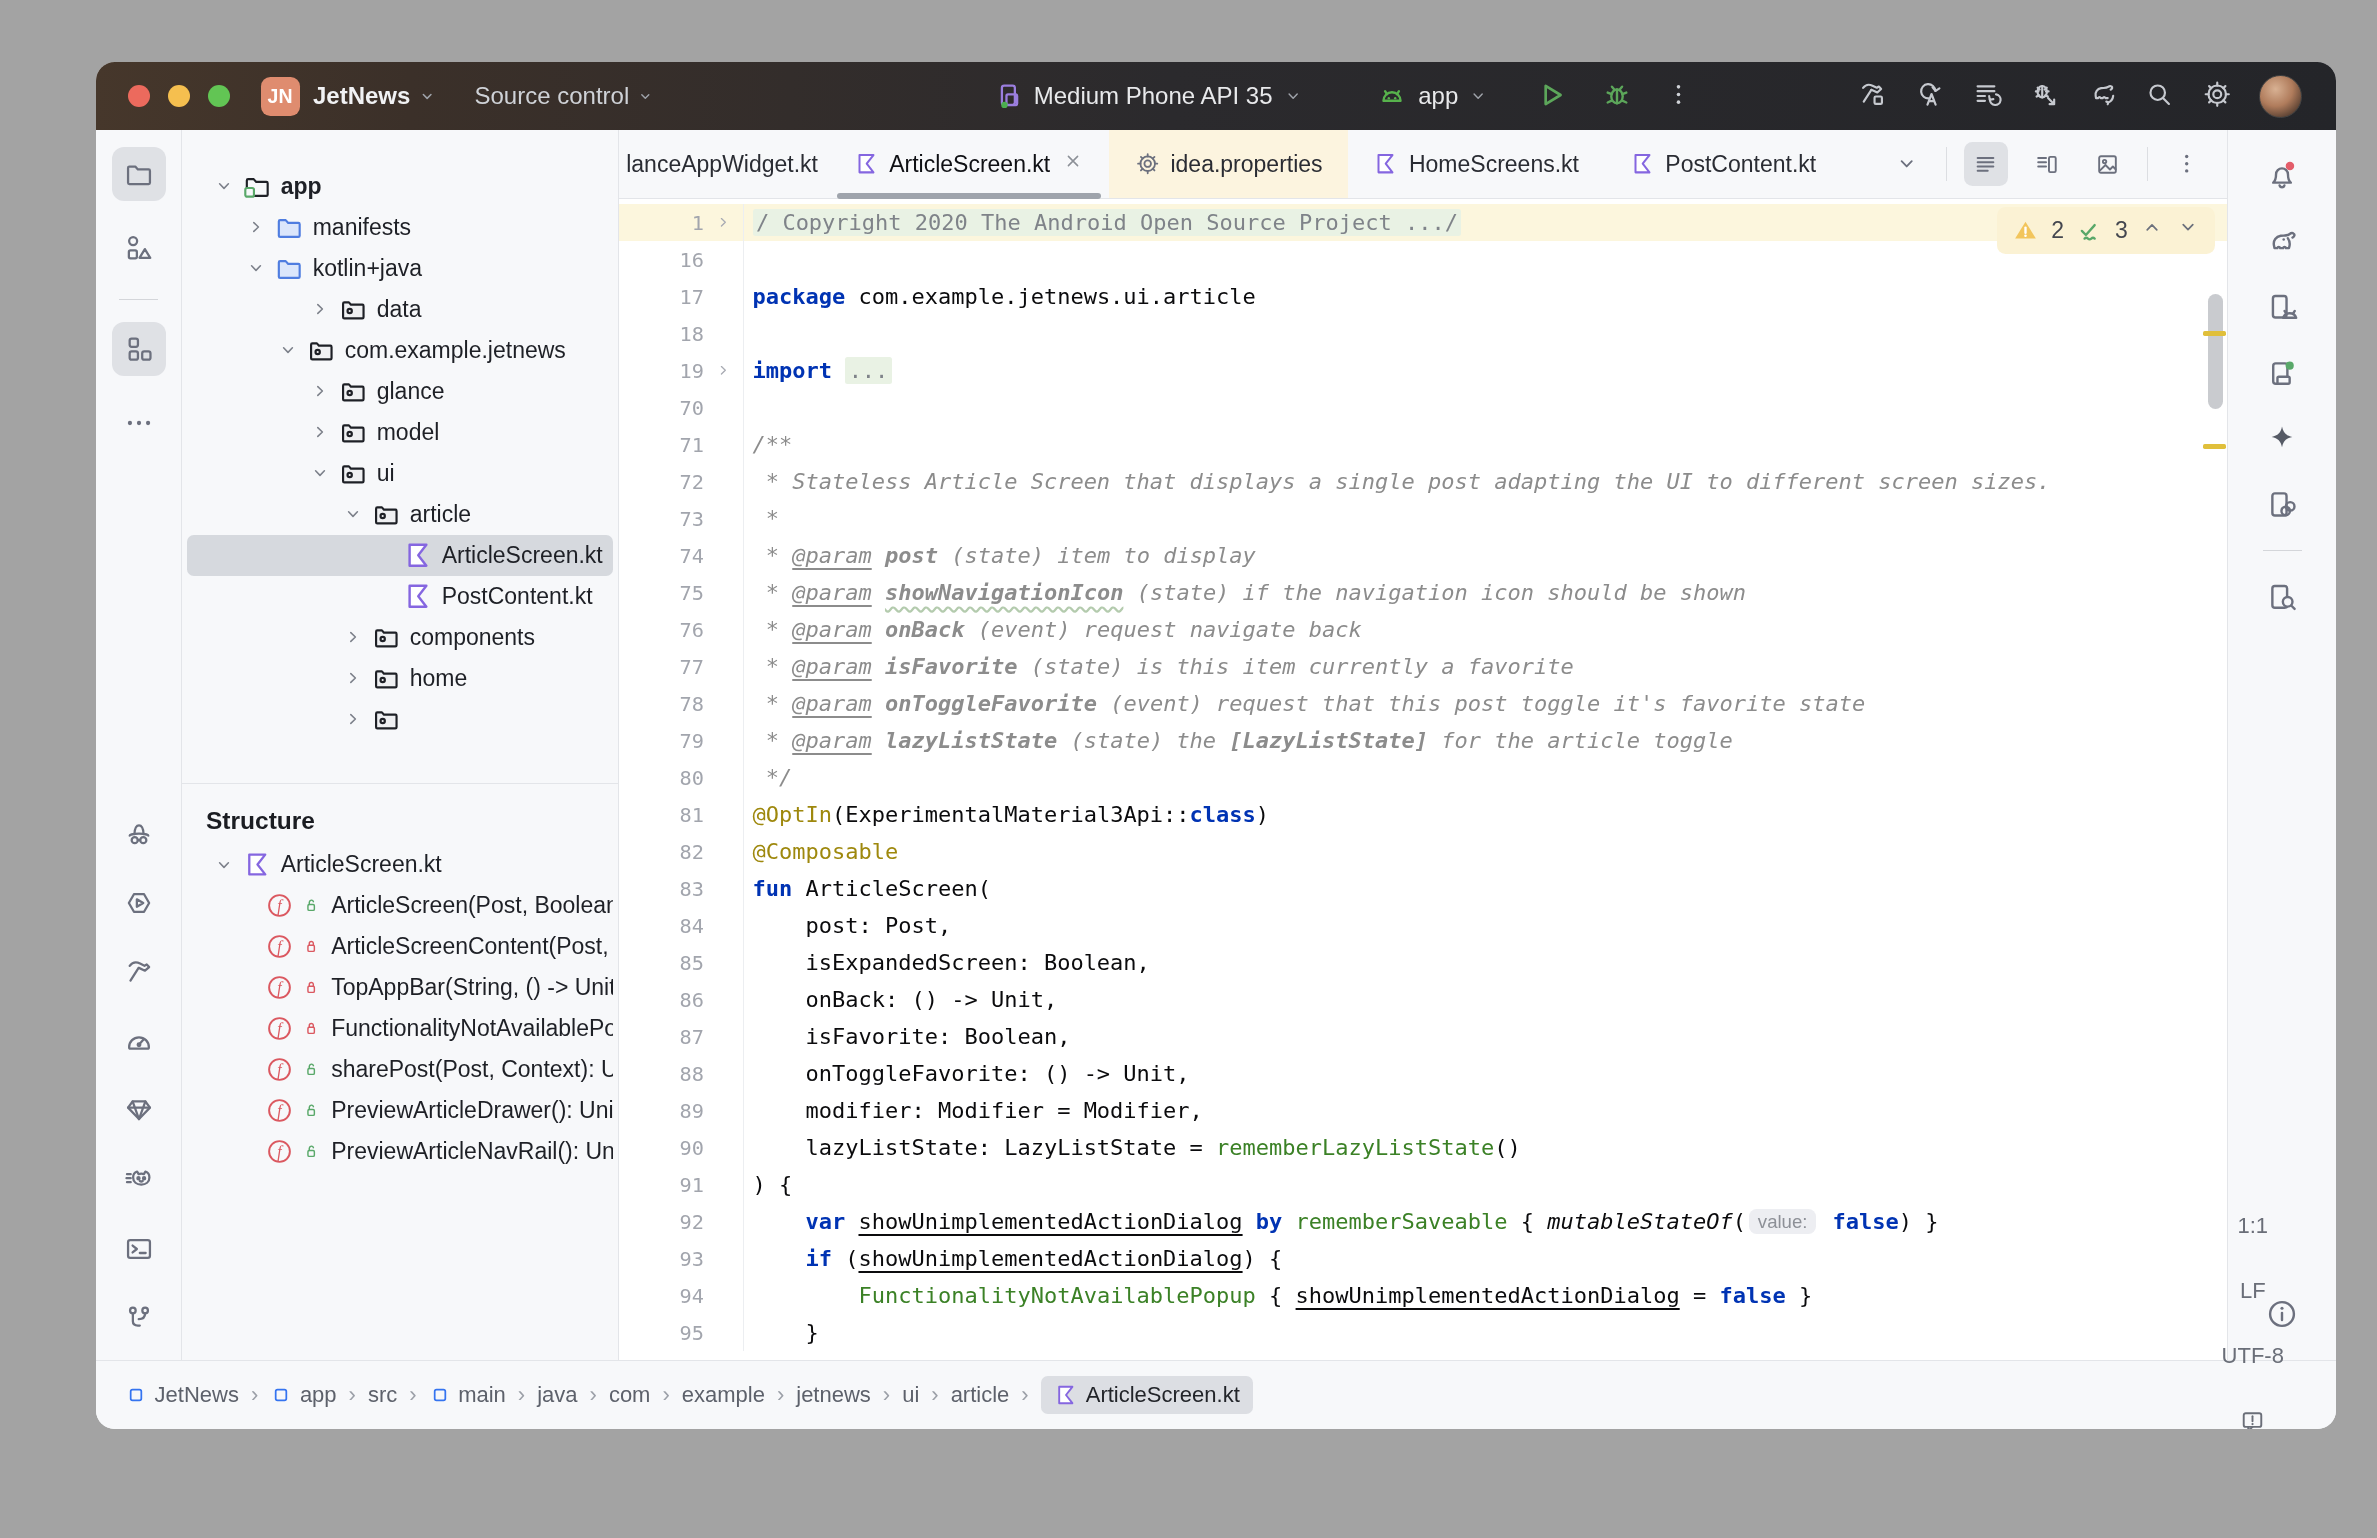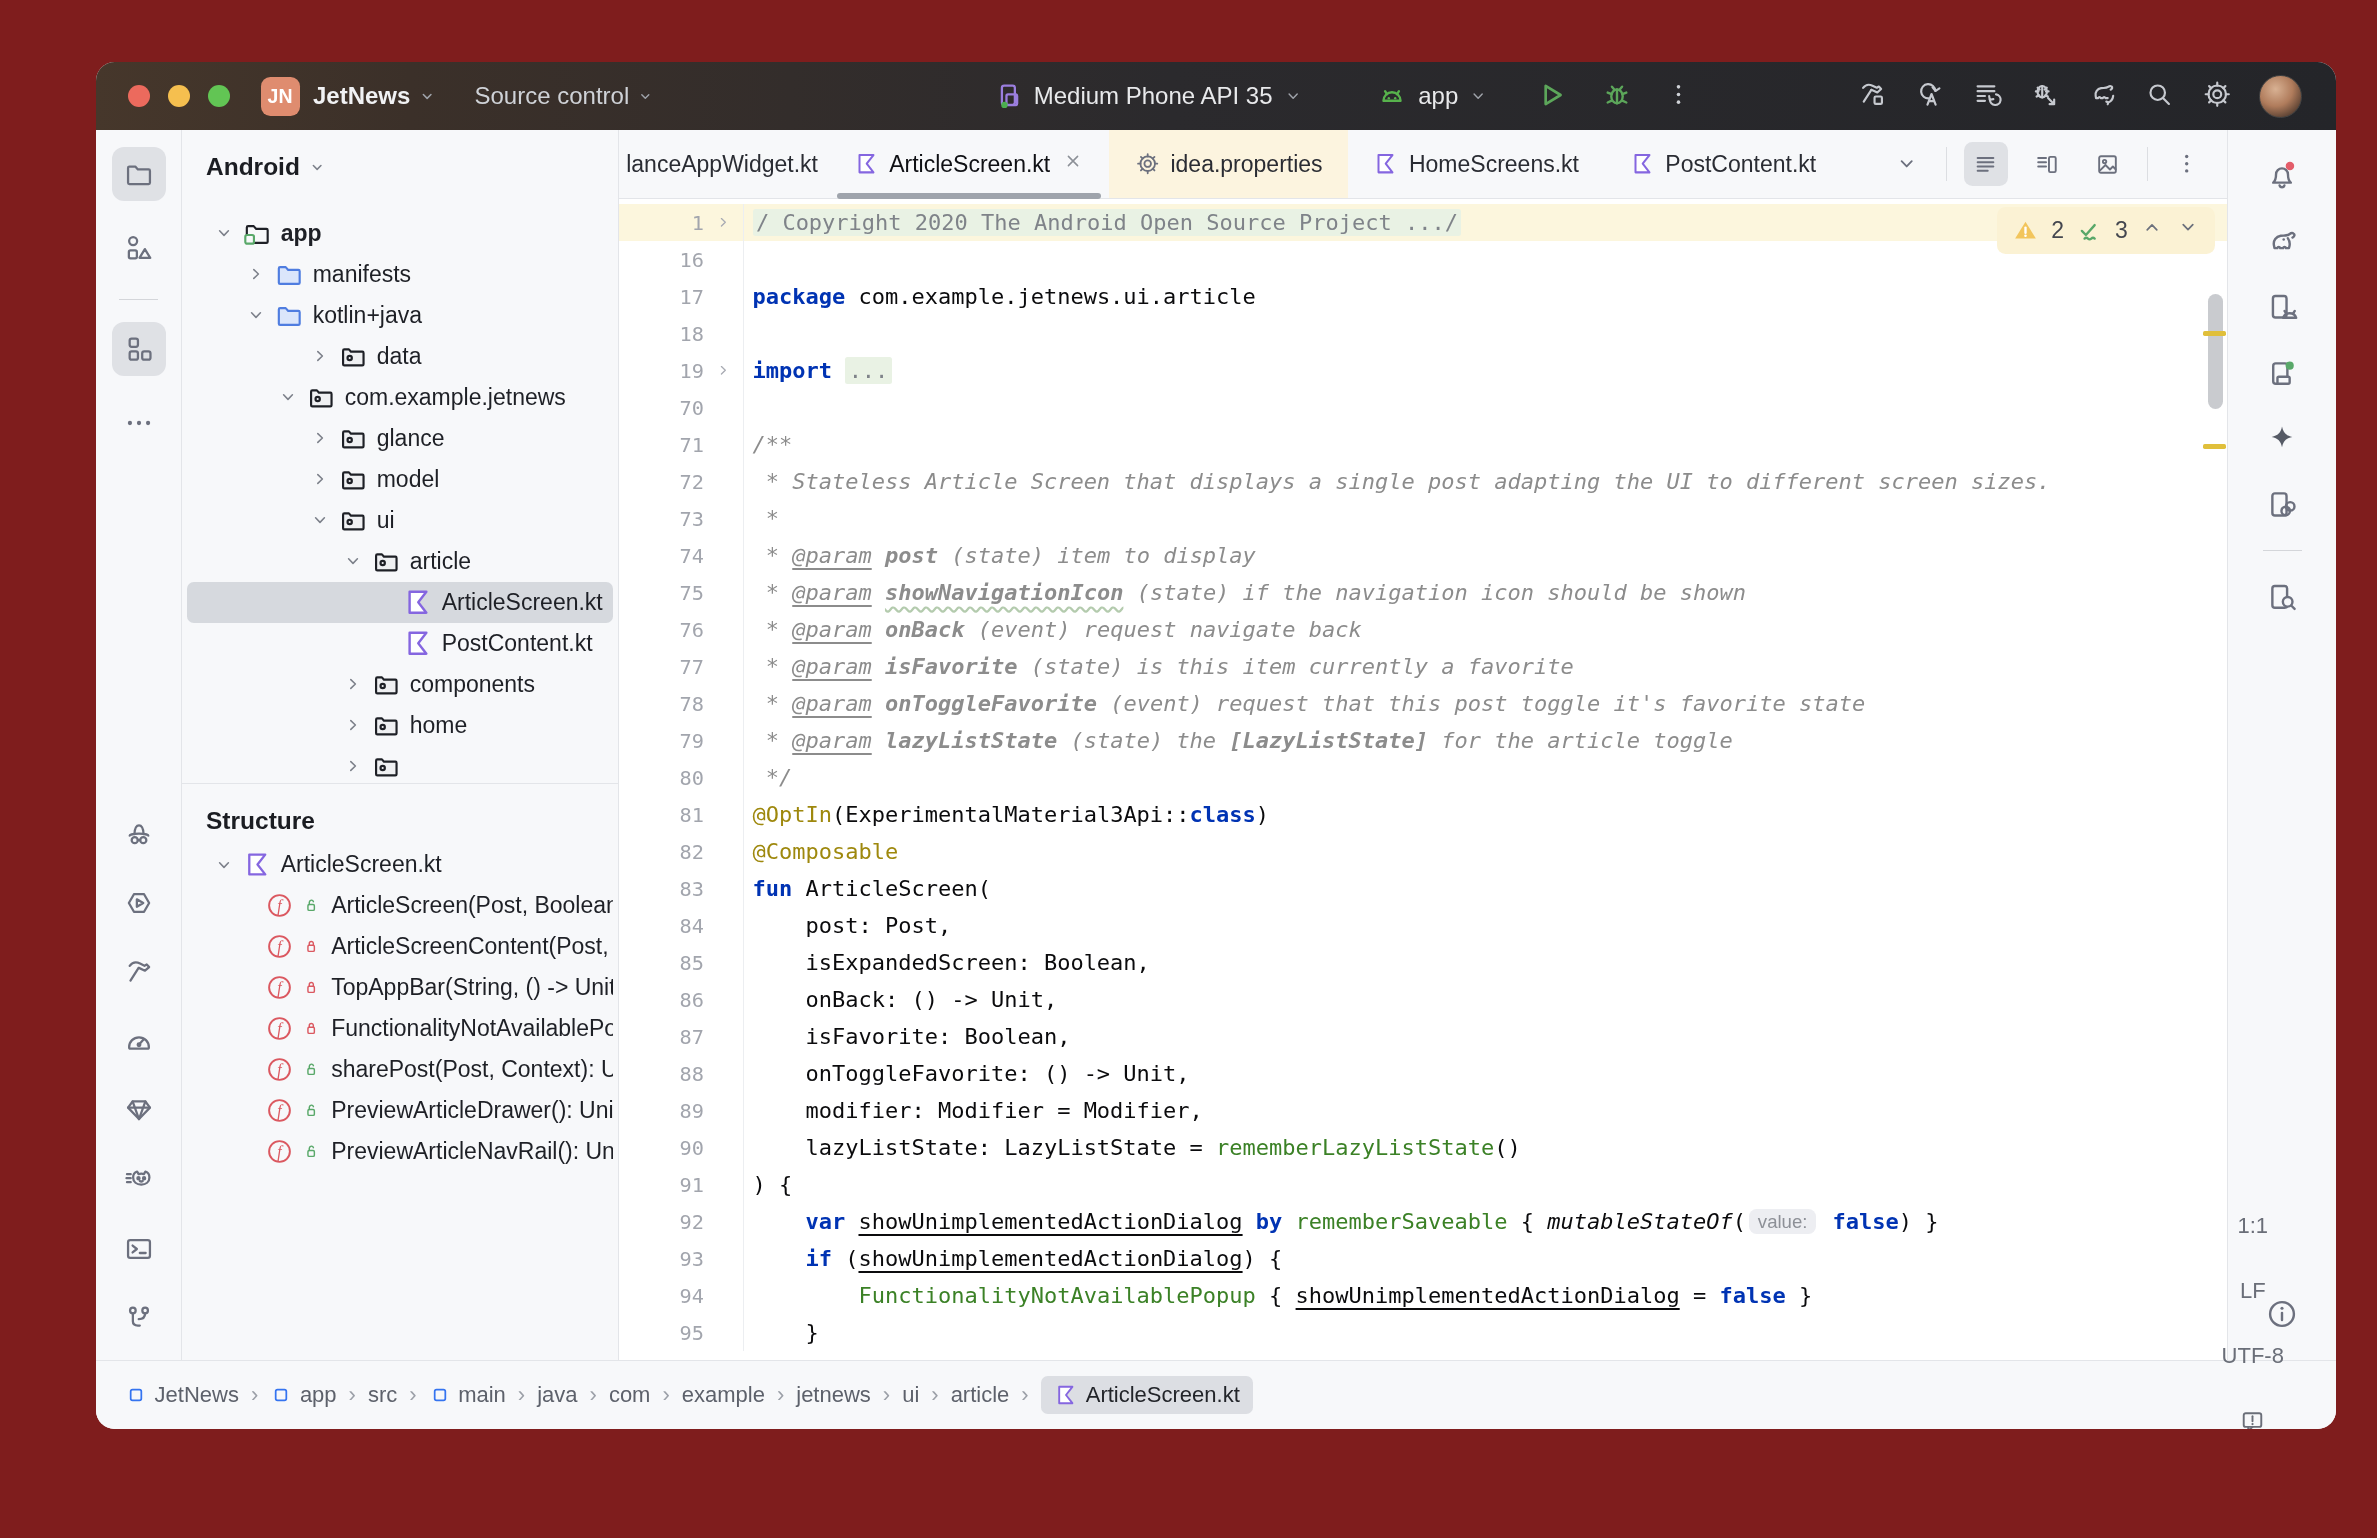--- a/index.html
+++ b/index.html
@@ -1,16 +1,16 @@
 <!DOCTYPE html>
 <html style="font-size:13.5px"><head>
 <meta charset="utf-8">
 <style>
   html,body{margin:0;padding:0;background:#000;width:2377px;height:1538px;font-family:"Liberation Sans",sans-serif;}
-  .stage{position:relative;width:2377px;height:1538px;background:#7f1d1d;overflow:hidden;}
+  .stage{position:relative;width:2377px;height:1538px;background:#a3a3a3;overflow:hidden;}
   .window{position:absolute;left:96px;top:62px;width:2240px;height:1367px;background:#f7f8fa;border-radius:18.6px;overflow:hidden;}
   
   .titlebar{height:68px;background:linear-gradient(90deg,#46372b 0%,#3b3029 14%,#2b2a2d 48%,#242529 100%);display:flex;align-items:center;position:relative;color:#c9ccd2;}
   .traffic{display:flex;gap:18px;margin-left:32px;}
   .tl{width:22px;height:22px;border-radius:50%;}
   .tl.close{background:#ec6a5d}.tl.min{background:#f5bf4f}.tl.max{background:#62c554}
   .logo{width:39px;height:39px;border-radius:9.3px;background:#df8c6f;color:#fff;font-weight:bold;font-size:19.5px;display:flex;align-items:center;justify-content:center;margin-left:30.5px;}
   .projname{font-size:24px;color:#f1f2f4;font-weight:600;margin-left:13.5px;}
   .menuitem{font-size:24px;color:#cfd2d7;margin-left:37px;display:flex;align-items:center;gap:6.8px;}
   .tb-center{position:absolute;left:897px;top:0;height:68px;display:flex;align-items:center;}
@@ -380,30 +380,20 @@
                   <path d="M7.4 8.5v6c0 2.2 1.6 3.2 3.8 3.2h1.4"></path>
                   <path d="M16.6 8.5c0 3-2 4.4-4.8 4.4"></path>
                 </g>
               </svg>
             </span>
           </div>
         </div>
 
       <div class="panel">
         <div class="ptree">
-          <div class="phead">
-            <span>Android</span>
-            <span class="ic" style="color:#7c808a">
-                <svg viewBox="0 0 24 24" width="20.3" height="20.3">
-                  <g fill="none" stroke="currentColor" stroke-width="1.8" stroke-linecap="round" stroke-linejoin="round">
-                    <path d="M7.5 10l4.5 4.6L16.5 10"></path>
-                  </g>
-                </svg>
-              </span>
-          </div>
           <div class="treerows" id="tree">
               <div class="trow" style="padding-left:22px">
                 <span class="tchev">
                   <span class="ic" style="color:#7c808a">
                     <svg viewBox="0 0 24 24" width="22" height="22">
                       <g fill="none" stroke="currentColor" stroke-width="1.7" stroke-linecap="round" stroke-linejoin="round">
                         <path d="M7.2 9.6l4.8 5 4.8-5"></path>
                       </g>
                     </svg>
                   </span>

